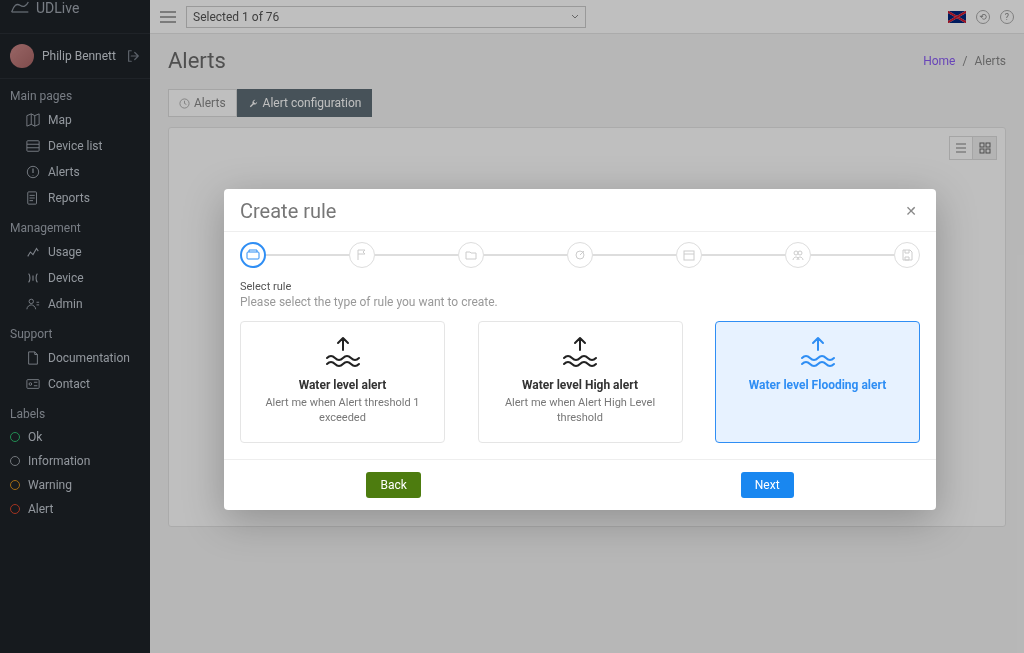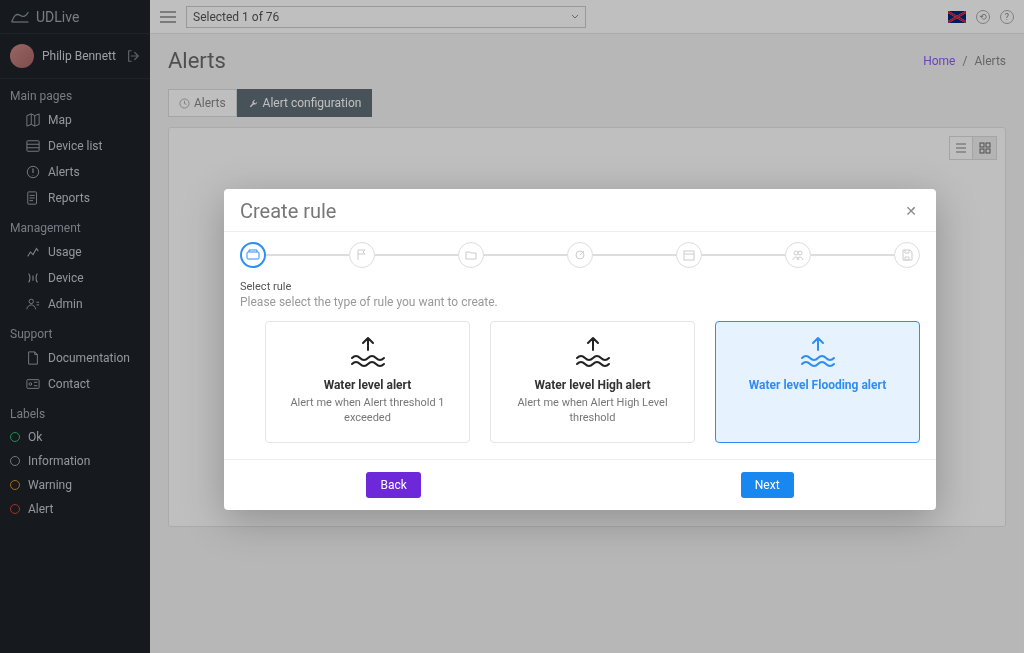--- a/index.html
+++ b/index.html
@@ -1,20 +1,20 @@
 <!DOCTYPE html>
 <html><head>
 <meta charset="utf-8">
 <style>
 * { margin: 0; padding: 0; box-sizing: border-box; font-family: -apple-system, BlinkMacSystemFont, "Segoe UI", Roboto, Helvetica, Arial, sans-serif; }
 html, body { width: 1024px; height: 653px; overflow: hidden; background: #f5f5f5; }
 
 
 .sidebar { position: absolute; left: 0; top: 0; width: 150px; height: 100%; background: #1e2329; color: #fff; font-size: 12px; }
-.brand { display: flex; align-items: center; height: 34px; padding: 0 10px; color: #a0a7b0; font-size: 14px; border-bottom: 1px solid #2a2f36; }
+.brand { display: flex; align-items: flex-start; height: 34px; padding: 0 10px; color: #a0a7b0; font-size: 14px; border-bottom: 1px solid #2a2f36; }
 .brand-icon { width: 20px; height: 14px; margin-right: 6px; }
 .user-row { display: flex; align-items: center; padding: 10px 10px; border-bottom: 1px solid #2a2f36; }
 .avatar { width: 24px; height: 24px; border-radius: 50%; background: linear-gradient(135deg,#c88,#a66); margin-right: 8px; }
 .user-name { flex: 1; color: #d0d6dd; font-size: 12px; }
 .logout-icon { width: 14px; height: 14px; color: #7a828c; }
 .section-label { padding: 10px 10px 4px 10px; color: #a0a7b0; font-weight: 400; font-size: 12px; }
 .nav-item { display: flex; align-items: center; padding: 6px 26px; color: #c2c9d1; font-size: 12px; cursor: pointer; }
 .nav-item .ni-icon { width: 14px; height: 14px; margin-right: 8px; flex-shrink: 0; }
 .label-row { display: flex; align-items: center; padding: 5px 10px; color: #c2c9d1; font-size: 12px; }
 .label-dot { width: 10px; height: 10px; border-radius: 50%; border: 1.5px solid; margin-right: 8px; }
@@ -60,32 +60,32 @@
 
 .stepper { display: flex; align-items: center; padding: 10px 16px 6px; }
 .step { width: 26px; height: 26px; border-radius: 50%; border: 1.5px solid #ddd; display:flex; align-items:center; justify-content:center; color:#bbb; flex-shrink:0; }
 .step.active { border-color: #2f8ef4; color:#2f8ef4; border-width:2px; }
 .step-line { flex:1; height:2px; background:#ddd; }
 
 .modal-body { padding: 6px 16px 16px; }
 .body-title { font-size: 11px; color: #555; margin-bottom: 2px; }
 .body-sub { font-size: 12px; color: #999; margin-bottom: 12px; }
 
-.cards { display: flex; gap: 20px; justify-content: flex-end; }
+.cards { display: flex; gap: 20px; justify-content: space-between; }
 .card { width: 205px; border: 1px solid #e5e5e5; border-radius: 4px; padding: 14px 10px 16px; text-align: center; cursor: pointer; }
 .card.selected { border-color: #2f8ef4; background: #e7f2ff; }
 .card-icon { height: 36px; display:flex; align-items:center; justify-content:center; margin-bottom: 6px; }
 .card-title { font-size: 12px; font-weight: 700; color: #333; margin-bottom: 4px; }
 .card.selected .card-title { color: #2f8ef4; }
 .card-desc { font-size: 11px; color: #777; line-height: 1.35; }
 .card.selected .card-desc { color: #2f8ef4; }
 
 .modal-footer { border-top: 1px solid #eee; padding: 12px 16px; display:flex; justify-content:center; gap:320px; }
 .btn { padding: 6px 14px; font-size: 12px; border-radius: 3px; border: none; cursor:pointer; }
-.btn-back { background: #6d28d9; color:#fff; }
+.btn-back { background: #4d7c0f; color:#fff; }
 .btn-next { background: #1987f0; color:#fff; }
 
 svg { display:block; }
 </style>
 </head>
 <body>
 
 <div class="sidebar">
   <div class="brand">
     <svg class="brand-icon" viewBox="0 0 24 16">

